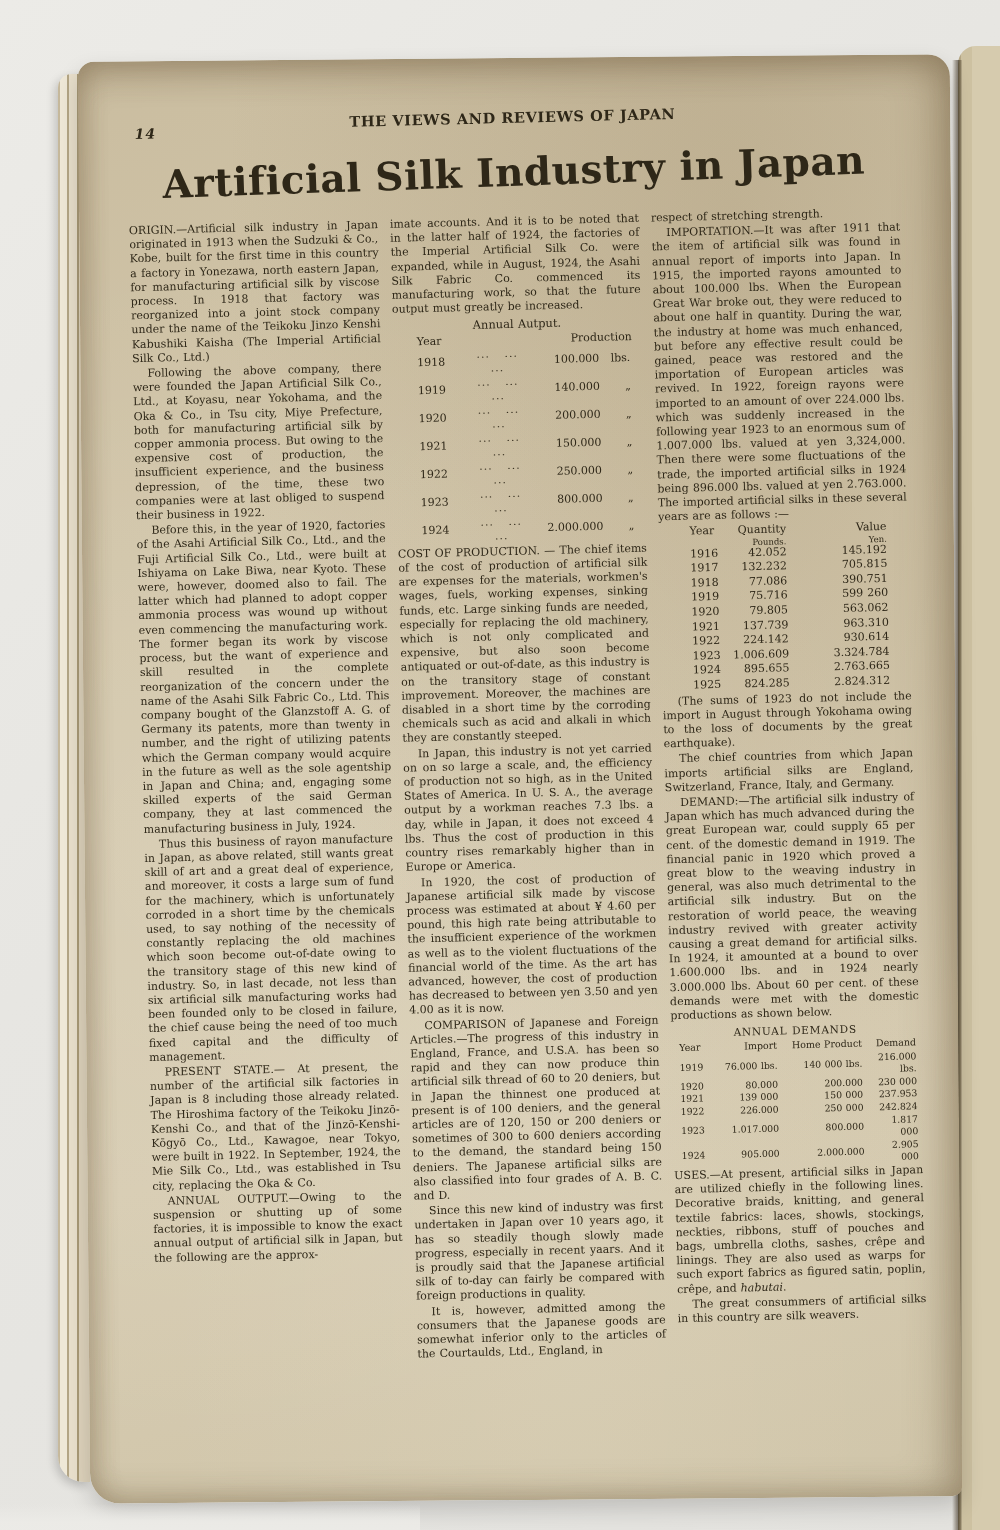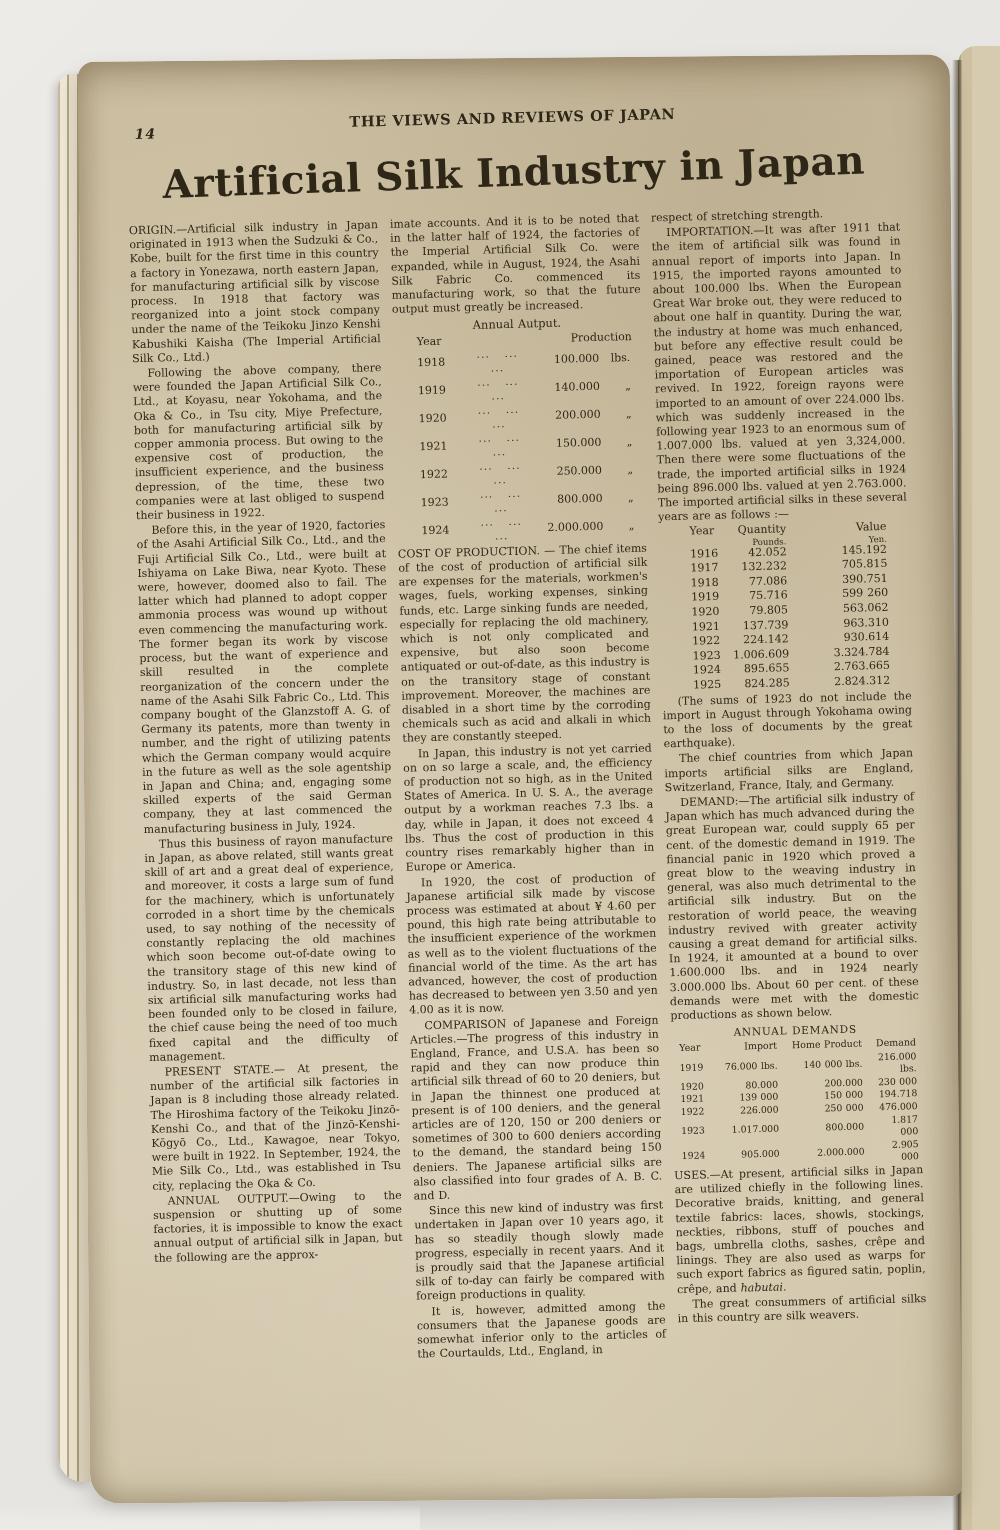--- a/index.html
+++ b/index.html
@@ -282,27 +282,27 @@
           <tr>
             <td class="yr">1920</td>
             <td class="imp">80.000</td>
             <td class="home">200.000</td>
             <td class="dem">230 000</td>
           </tr>
           <tr>
             <td class="yr">1921</td>
             <td class="imp">139 000</td>
             <td class="home">150 000</td>
-            <td class="dem">194.718</td>
+            <td class="dem">237.953</td>
           </tr>
           <tr>
             <td class="yr">1922</td>
             <td class="imp">226.000</td>
             <td class="home">250 000</td>
-            <td class="dem">476.000</td>
+            <td class="dem">242.824</td>
           </tr>
           <tr>
             <td class="yr">1923</td>
             <td class="imp">1.017.000</td>
             <td class="home">800.000</td>
             <td class="dem">1.817 000</td>
           </tr>
           <tr>
             <td class="yr">1924</td>
             <td class="imp">905.000</td>

